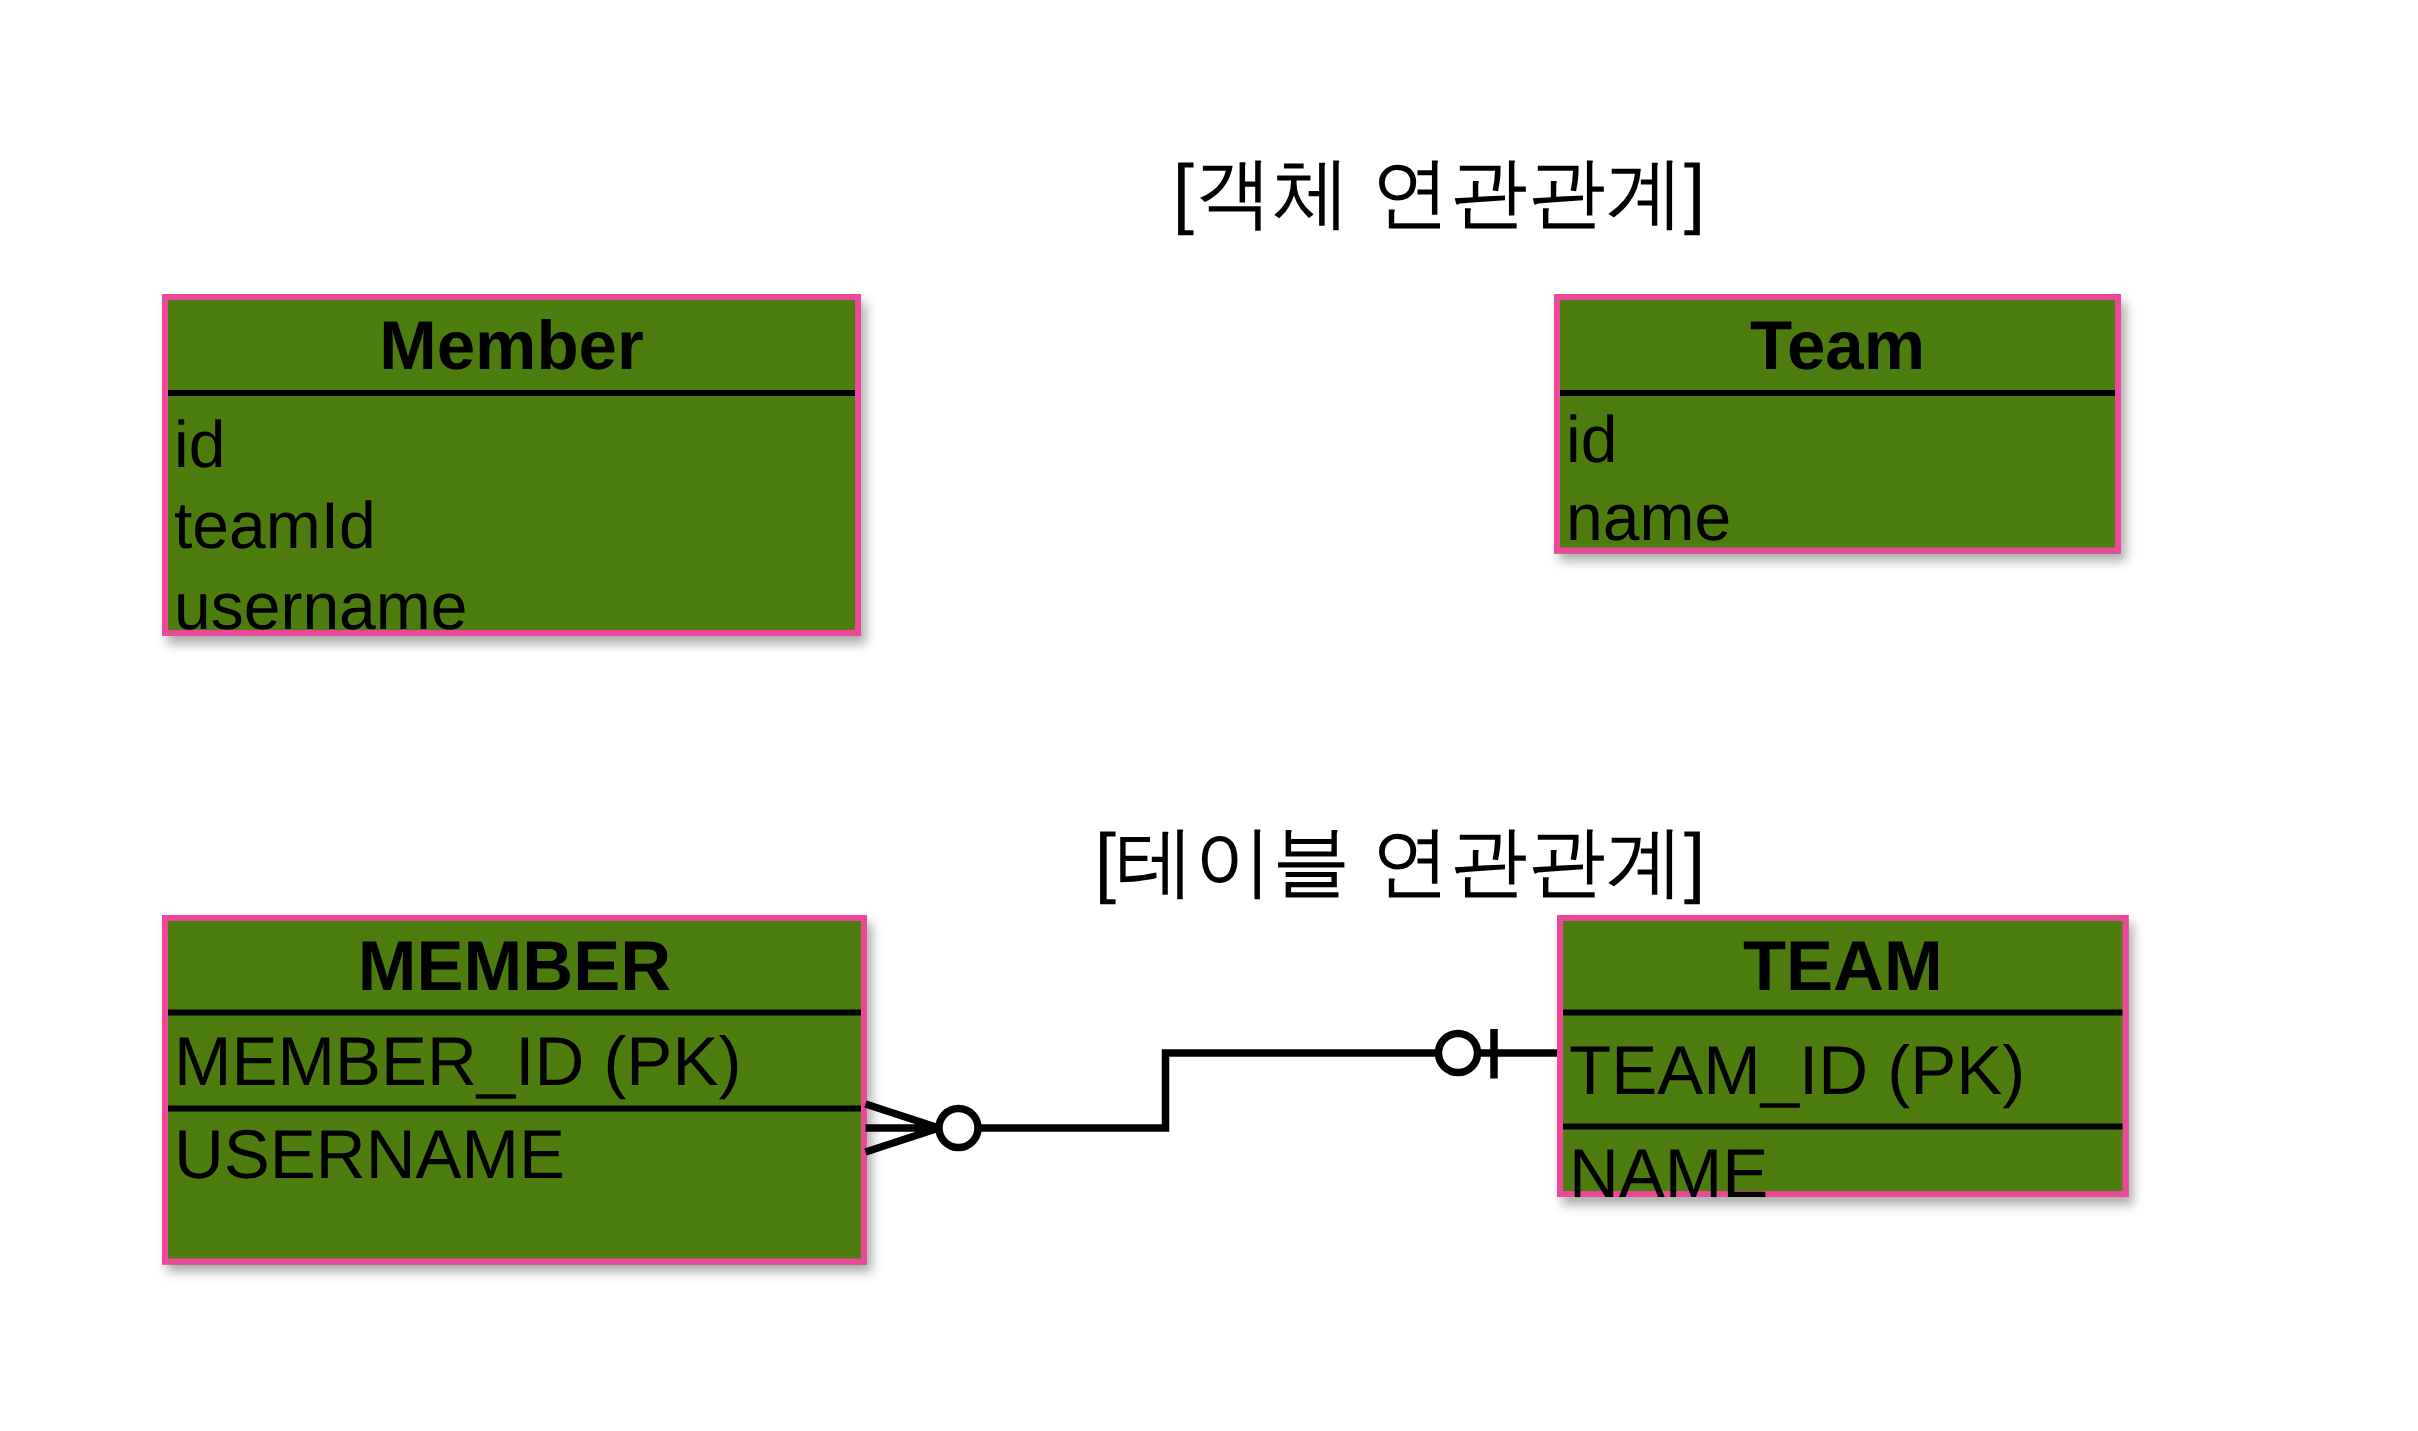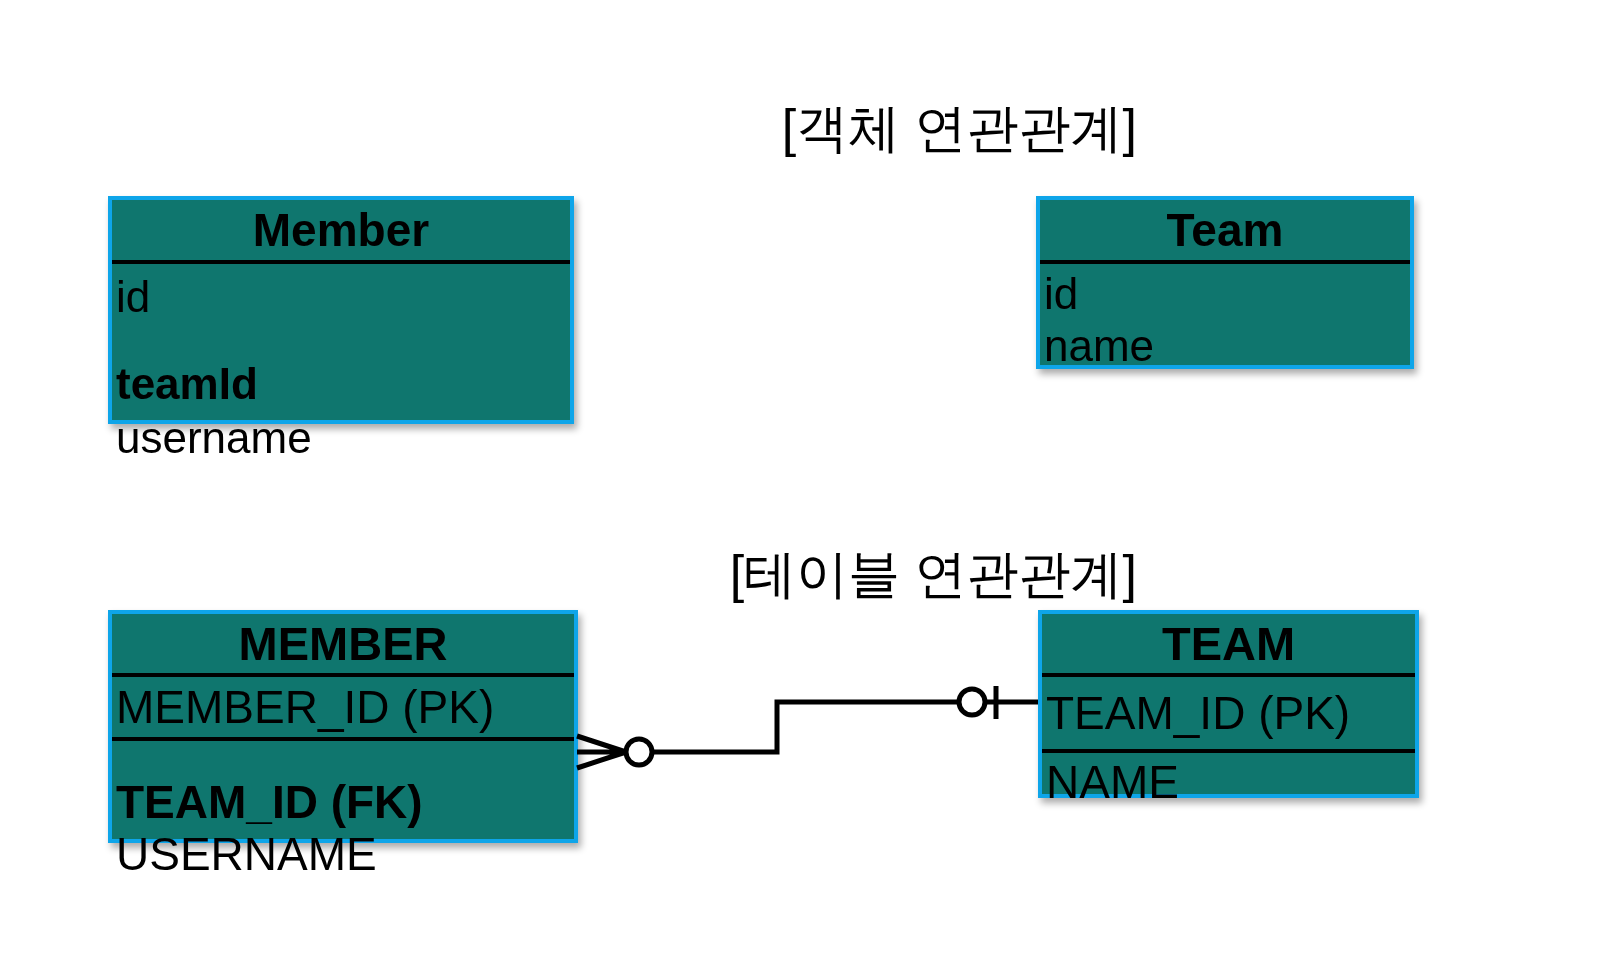--- a/index.html
+++ b/index.html
@@ -24,42 +24,42 @@
     font-weight: 400;
     letter-spacing: 0px;
     white-space: nowrap;
     color: #000;
   }
   #object-title  { left: 437px; top: 94px; }
   #table-title   { left: 437px; top: 540px; }
 
   .box {
     position: absolute;
-    background: #0f766e;
-    border: 4px solid #0ea5e9;
+    background: #4d7c0f;
+    border: 4px solid #ec4899;
     box-sizing: border-box;
     box-shadow: 3px 5px 7px rgba(0,0,0,0.33);
   }
   .box-header {
     display: flex;
     align-items: center;
     justify-content: center;
     border-bottom: 4px solid #000;
     font-weight: 700;
     white-space: nowrap;
   }
   .box-row {
     display: flex;
     align-items: center;
     padding-left: 4px;
     box-sizing: border-box;
     white-space: nowrap;
   }
   .divided { border-bottom: 4px solid #000; }
-  .bold { font-weight: 700; margin-top: 33px; }
+  .bold { font-weight: 400; }
 
   
   #member-class { left: 108px; top: 196px; width: 466px; height: 228px; }
   #member-class .box-header { height: 60px; font-size: 46px; }
   #member-class .fields { padding: 6px 0 0 0; }
   #member-class .box-row { height: 54px; font-size: 44px; }
 
   #team-class { left: 1036px; top: 196px; width: 378px; height: 173px; }
   #team-class .box-header { height: 60px; font-size: 46px; }
   #team-class .fields { padding: 4px 0 0 0; }
@@ -107,21 +107,20 @@
       <div class="box-row">name</div>
     </div>
   </div>
 
   <div class="section-title" id="table-title">[테이블 연관관계]</div>
 
   <div class="box" id="member-table">
     <div class="box-header">MEMBER</div>
     <div class="box-row key-row divided">MEMBER_ID (PK)</div>
     <div class="fields">
-      <div class="box-row bold">TEAM_ID (FK)</div>
       <div class="box-row">USERNAME</div>
     </div>
   </div>
 
   <div class="box" id="team-table">
     <div class="box-header">TEAM</div>
     <div class="box-row key-row divided">TEAM_ID (PK)</div>
     <div class="fields">
       <div class="box-row">NAME</div>
     </div>

